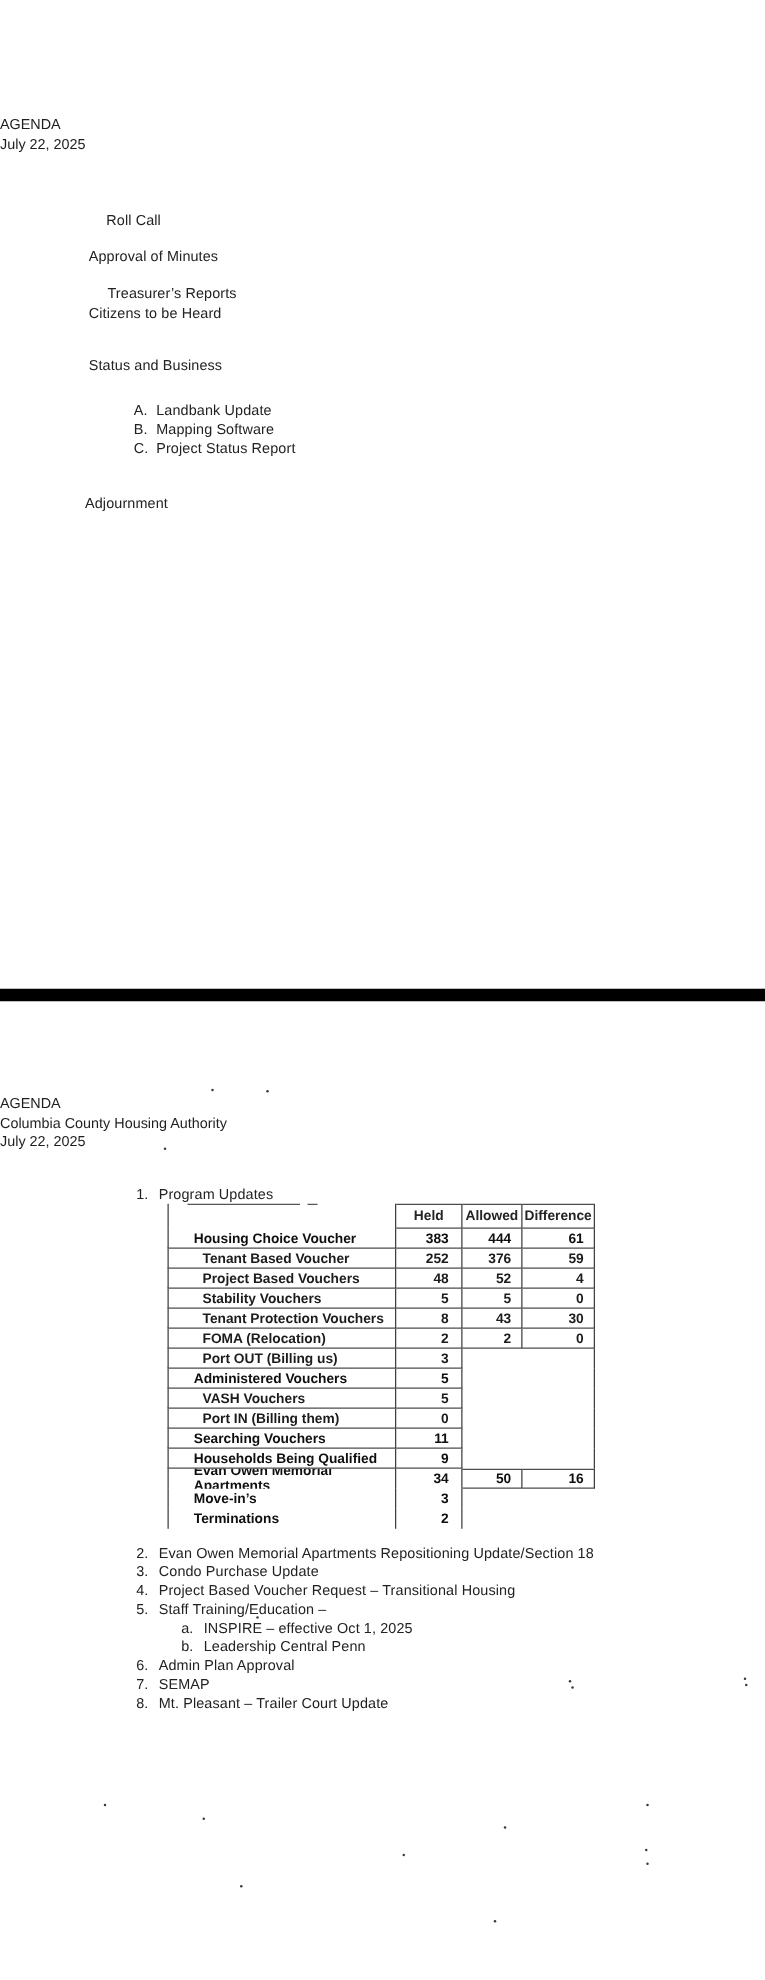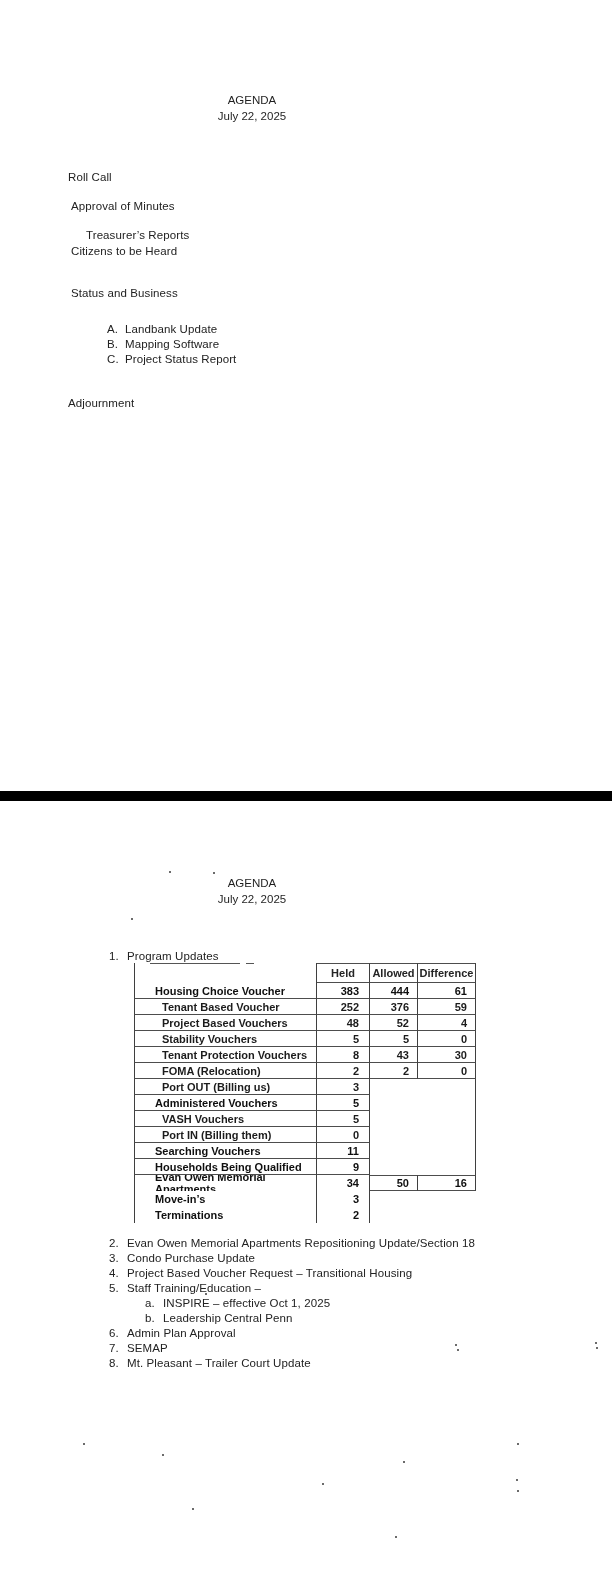--- a/index.html
+++ b/index.html
@@ -4,21 +4,21 @@
 <style>
   html,body{margin:0;padding:0;background:#ffffff;}
   .canvas{
     position:relative; width:612px; height:1584px; background:#ffffff;
     font-family:"Liberation Sans","DejaVu Sans",sans-serif;
     color:#1c1c1c; overflow:hidden;
     -webkit-font-smoothing:antialiased;
   }
   .abs{position:absolute; white-space:nowrap;}
   .txt{font-size:11.5px; line-height:15px; letter-spacing:.1px; color:#222;}
-  .title-block{left:0; width:504px; text-align:center;}
+  .title-block{left:0; width:504px; }
   .title-block div{font-size:11.5px; line-height:15.5px; color:#1f1f1f;}
   .sep-bar{position:absolute; left:0; width:612px; height:10px; background:#000;}
   .num-label{display:inline-block; width:18px;}
   
   .ptable{
     position:absolute; left:134px; top:963px;
     display:grid;
     grid-template-columns:183px 53px 48px 58px;
     grid-template-rows:20px repeat(15,16px);
     font-size:11px;
@@ -41,39 +41,40 @@
 <body>
 
 <div class="canvas">
 
   <div>
     <div class="abs title-block" style="top:93px;" id="p1-title">
         <div>AGENDA</div>
         <div>July 22, 2025</div>
       </div>
     <div id="p1-sections">
-        <div class="abs txt" style="left:68px; top:170px;">Roll Call</div>
+        <div class="abs txt" style="left:85px; top:170px;">Roll Call</div>
         <div class="abs txt" style="left:71px; top:199px;">Approval of Minutes</div>
         <div class="abs txt" style="left:71px; top:228px;margin-left:15px;">Treasurer’s Reports</div>
         <div class="abs txt" style="left:71px; top:244px;">Citizens to be Heard</div>
         <div class="abs txt" style="left:71px; top:286px;">Status and Business</div>
       </div>
     <div id="p1-subitems">
         <div class="abs txt" style="left:107px; top:322px;"><div style="display:inline-block; width:18px;">A.</div><div style="display:inline;">Landbank Update</div></div>
         <div class="abs txt" style="left:107px; top:337px;"><div style="display:inline-block; width:18px;">B.</div><div style="display:inline;">Mapping Software</div></div>
         <div class="abs txt" style="left:107px; top:352px;"><div style="display:inline-block; width:18px;">C.</div><div style="display:inline;">Project Status Report</div></div>
       </div>
     <div class="abs txt" style="left:68px; top:396px;">Adjournment</div>
   </div>
 
   <div class="sep-bar" style="top:791px;"></div>
 
   <div>
     <div class="abs title-block" style="top:876px;" id="p2-title">
         <div>AGENDA</div>
+        <div>Columbia County Housing Authority</div>
         <div>July  22, 2025</div>
       </div>
 
     <div class="abs txt" style="left:109px; top:949px;">
       <span class="num-label">1.</span><span>Program Updates</span>
     </div>
 
     <div class="dash" style="left:150px; top:963px; width:90px;"></div>
     <div class="dash" style="left:246px; top:963px; width:8px;"></div>
 

